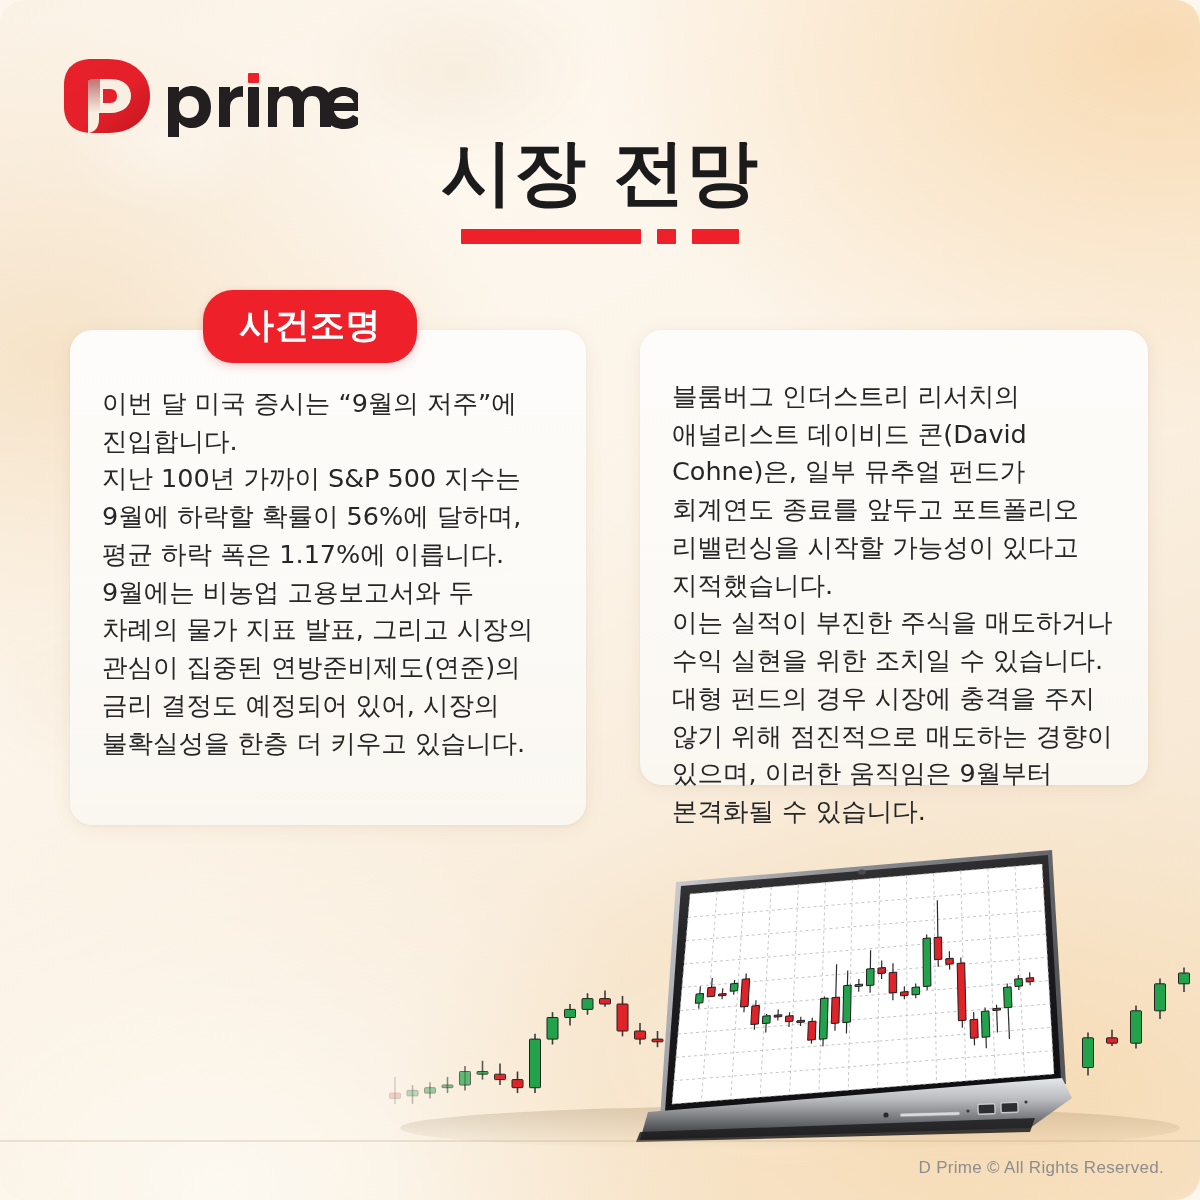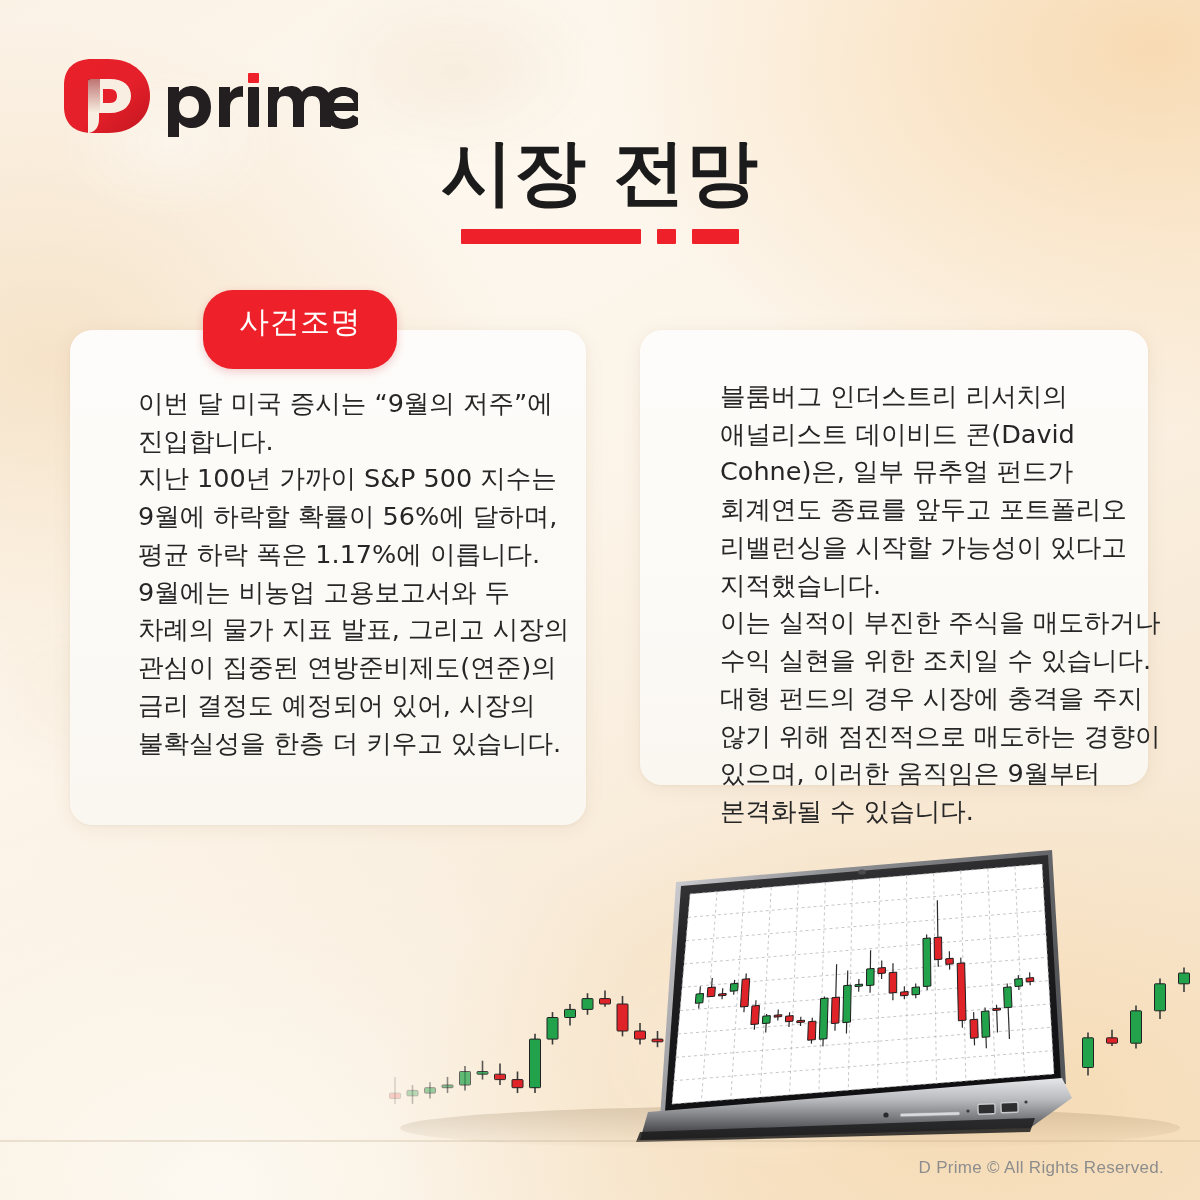--- a/index.html
+++ b/index.html
@@ -16,20 +16,21 @@
   #poster {
     position:absolute; left:0; top:0;
     width:1200px; height:1200px;
     overflow:hidden;
     background:
       radial-gradient(ellipse 900px 620px at 96% 4%,   rgba(247,214,170,0.85) 0%, rgba(247,214,170,0.0) 62%),
       radial-gradient(ellipse 700px 520px at 4% 30%,   rgba(243,219,186,0.72) 0%, rgba(243,219,186,0.0) 66%),
       radial-gradient(ellipse 900px 520px at 82% 92%,  rgba(246,216,174,0.80) 0%, rgba(246,216,174,0.0) 66%),
       radial-gradient(ellipse 760px 560px at 18% 99%,  rgba(253,250,243,0.95) 0%, rgba(253,250,243,0.0) 70%),
       linear-gradient(152deg, #fbf2e6 0%, #fdf7ee 22%, #fcf4e8 45%, #f8ead7 70%, #f6e6cd 100%);
+    border-radius: 25px;
   }
   
   #grain {
     position:absolute; inset:0; pointer-events:none;
     background:
       radial-gradient(ellipse 160px 110px at 14% 12%, rgba(255,255,255,0.40), rgba(255,255,255,0) 70%),
       radial-gradient(ellipse 220px 140px at 38% 6%,  rgba(238,221,196,0.35), rgba(238,221,196,0) 70%),
       radial-gradient(ellipse 190px 120px at 8% 58%,  rgba(240,224,200,0.30), rgba(240,224,200,0) 72%),
       radial-gradient(ellipse 260px 160px at 64% 88%, rgba(255,255,255,0.30), rgba(255,255,255,0) 72%);
     opacity:.9;
@@ -58,43 +59,43 @@
     position:absolute; left:0; top:40px;
     border-radius:22px;
     background:linear-gradient(180deg,#fdfcfa 0%,#fcfaf6 60%,#faf7f1 100%);
     box-shadow:0 3px 18px rgba(150,120,80,0.10), 0 1px 3px rgba(150,120,80,0.07);
   }
   .panel .badge {
     position:absolute; top:0; z-index:3;
     background:#ee2029; color:#ffffff;
     border-radius:30px;
     font-family:"DejaVu Sans","Liberation Sans",sans-serif;
-    font-size:30px; font-weight:normal; letter-spacing:0.5px;
-    padding:12px 36px 26px;
+    font-size:35px; font-weight:bold; letter-spacing:0.5px;
+    padding:12px 36px 14px;
     white-space:nowrap;
     box-shadow:0 3px 10px rgba(200,30,40,0.22);
   }
   .panel .body {
     position:absolute; z-index:2;
     font-family:"DejaVu Sans","Liberation Sans",sans-serif;
     font-size:25.5px; color:#262626; line-height:1.48;
     white-space:pre-wrap; word-break:keep-all;
   }
 
   
   #panel-left { left:70px; top:290px; width:520px; height:580px; }
   #panel-left .card  { width:516px; height:495px; }
   #panel-left .badge { left:133px; }
-  #panel-left .body  { left:32px; top:95px; width:455px;margin-left:36px; }
+  #panel-left .body  { left:32px; top:95px; width:455px; }
 
   
   #panel-right { left:640px; top:290px; width:510px; height:540px; }
   #panel-right .card  { width:508px; height:455px; }
   #panel-right .badge { left:139px; }
-  #panel-right .body  { left:32px; top:88px; width:450px;margin-left:48px; }
+  #panel-right .body  { left:32px; top:88px; width:450px; }
 
   
   #scene { position:absolute; left:0; bottom:0; width:1200px; height:360px; }
   #scene svg { display:block; }
 
   
   #footer {
     position:absolute; right:36px; bottom:22px;
     font-family:"Liberation Sans","DejaVu Sans",sans-serif;
     font-size:17px; color:#8d8d8d; letter-spacing:0.3px;

